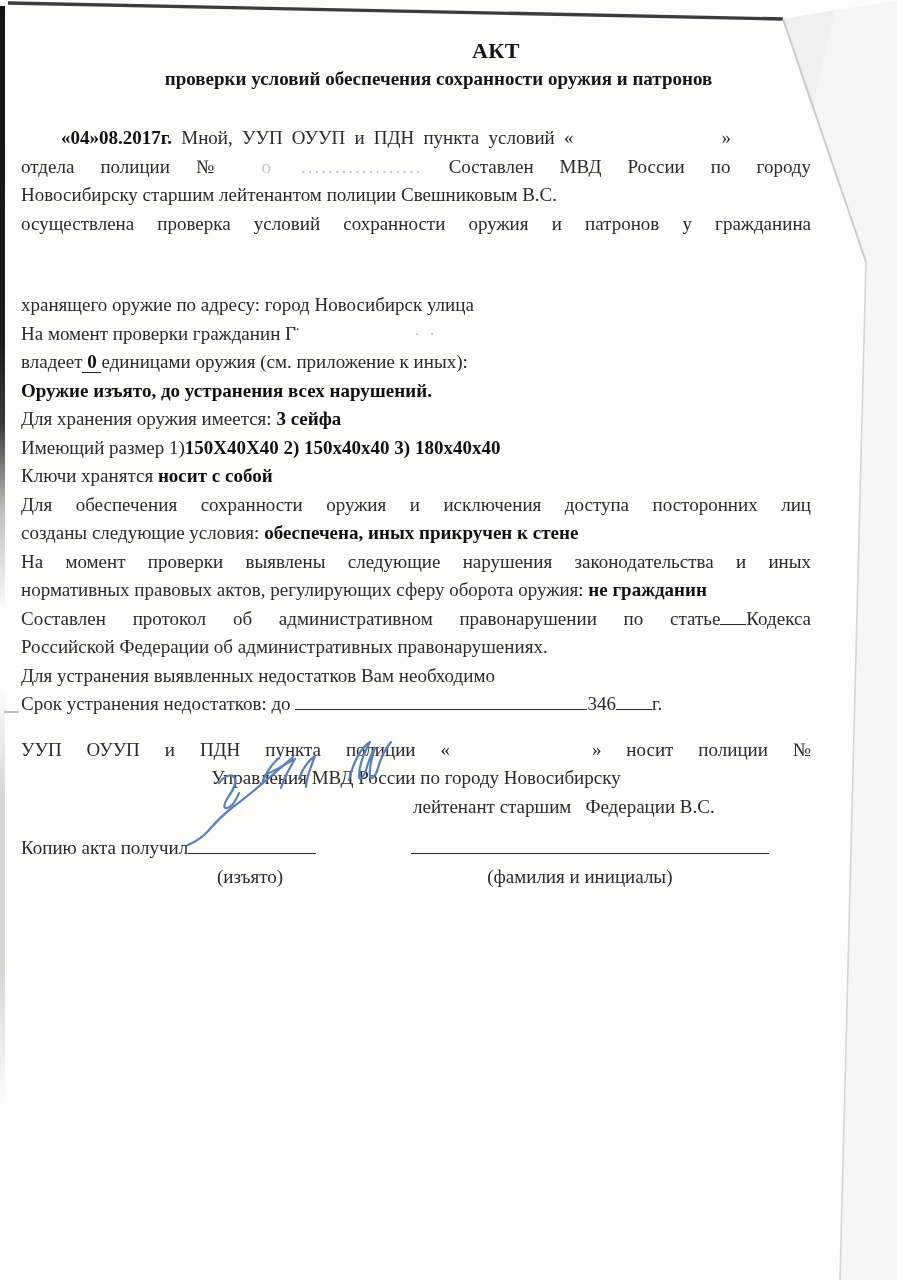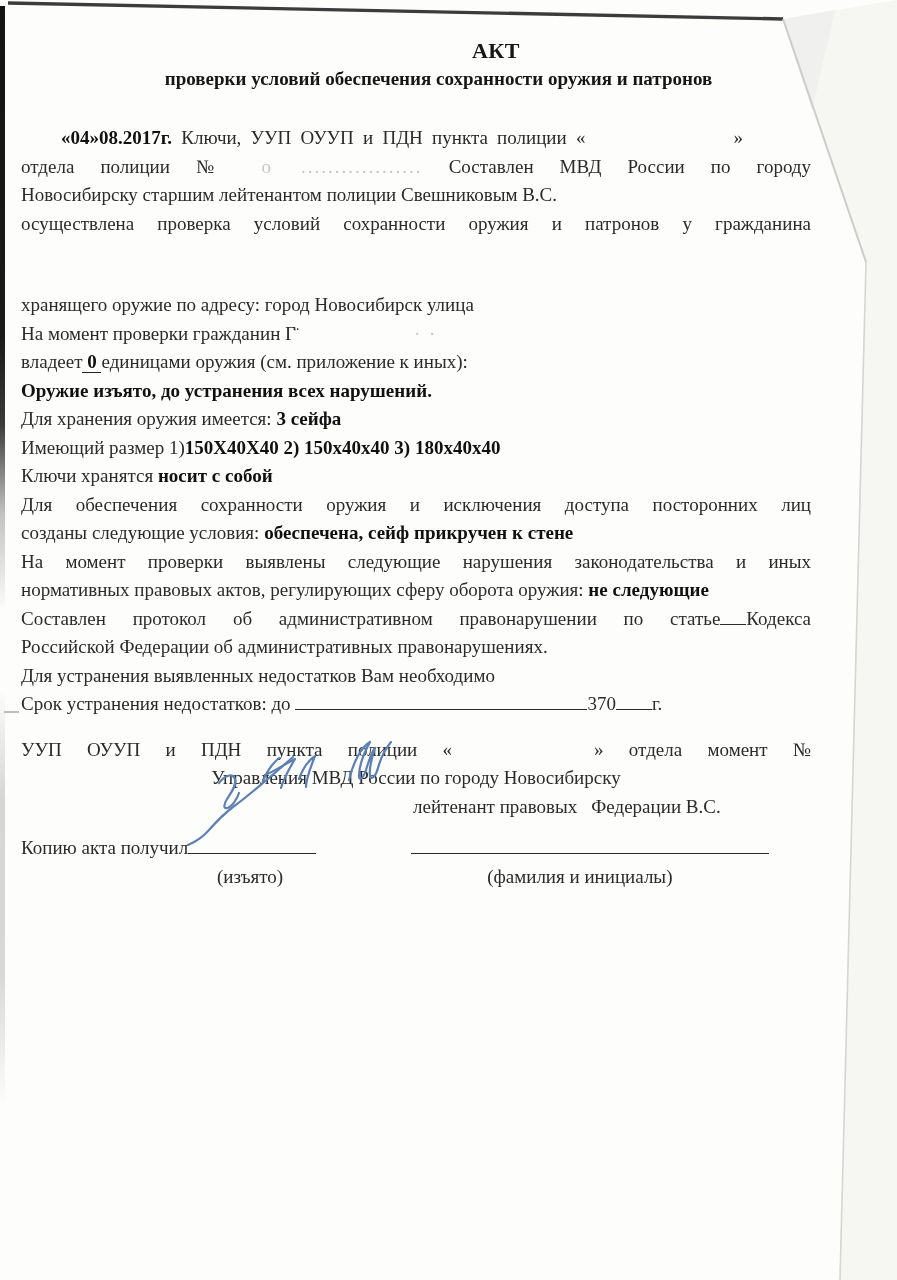--- a/index.html
+++ b/index.html
@@ -66,42 +66,42 @@
     <line x1="8" y1="3" x2="783" y2="19" stroke="#3c3c3c" stroke-width="3.4"></line>
     <line x1="783" y1="19" x2="866" y2="262" stroke="#cccccb" stroke-width="2"></line>
     <line x1="866" y1="262" x2="840" y2="1280" stroke="#d5d5d2" stroke-width="1.6"></line>
   </svg>
   <div class="dash-mark"></div>
 
   <div class="doc">
     <div class="title">АКТ</div>
     <div class="subtitle">проверки условий обеспечения сохранности оружия и патронов</div>
     <div class="body-block">
-        <div class="line align-left ws"><span class="b ">«04»08.2017г.</span><span class=""> Ключи, УУП ОУУП и ПДН пункта полиции «</span><span class="gap" style="width: 148px;"></span><span class="">»</span></div>
+        <div class="line align-left ws"><span class="b ">«04»08.2017г.</span><span class=""> Мной, УУП ОУУП и ПДН пункта условий «</span><span class="gap" style="width: 148px;"></span><span class="">»</span></div>
         <div class="line align-justify"><span class="">отдела полиции № </span><span class="f ">о ..................</span><span class=""> Составлен МВД России по городу</span></div>
         <div class="line align-left"><span class="">Новосибирску старшим лейтенантом полиции Свешниковым В.С.</span></div>
         <div class="line align-justify"><span class="">осуществлена проверка условий сохранности оружия и патронов у гражданина</span></div>
         <div class="line align-left mt-block"><span class="">хранящего оружие по адресу: город Новосибирск улица</span></div>
         <div class="line align-left"><span class="">На момент проверки гражданин Г̈</span><span class="gap" style="width: 118px;"></span><span class="f ">· ·</span></div>
         <div class="line align-left"><span class="">владеет</span><span class="b u "> 0 </span><span class="">единицами оружия (см. приложение к иных):</span></div>
         <div class="line align-left"><span class="b ">Оружие изъято, до устранения всех нарушений.</span></div>
         <div class="line align-left"><span class="">Для хранения оружия имеется: </span><span class="b ">3 сейфа</span></div>
         <div class="line align-left"><span class="">Имеющий размер 1)</span><span class="b ">150Х40Х40 2) 150х40х40 3) 180х40х40</span></div>
         <div class="line align-left"><span class="">Ключи хранятся </span><span class="b ">носит с собой</span></div>
         <div class="line align-justify"><span class="">Для обеспечения сохранности оружия и исключения доступа посторонних лиц</span></div>
-        <div class="line align-left"><span class="">созданы следующие условия: </span><span class="b ">обеспечена, сейф прикручен к стене</span></div>
+        <div class="line align-left"><span class="">созданы следующие условия: </span><span class="b ">обеспечена, иных прикручен к стене</span></div>
         <div class="line align-justify"><span class="">На момент проверки выявлены следующие нарушения законодательства и иных</span></div>
-        <div class="line align-left"><span class="">нормативных правовых актов, регулирующих сферу оборота оружия: </span><span class="b ">не следующие</span></div>
+        <div class="line align-left"><span class="">нормативных правовых актов, регулирующих сферу оборота оружия: </span><span class="b ">не гражданин</span></div>
         <div class="line align-justify"><span class="">Составлен протокол об административном правонарушении по статье</span><span class="uline" style="width: 26px;"></span><span class="">Кодекса</span></div>
         <div class="line align-left"><span class="">Российской Федерации об административных правонарушениях.</span></div>
         <div class="line align-left"><span class="">Для устранения выявленных недостатков Вам необходимо</span></div>
-        <div class="line align-left"><span class="">Срок устранения недостатков: до </span><span class="uline" style="width: 292px;"></span><span class="">370</span><span class="uline" style="width: 36px;"></span><span class="">г.</span></div>
-        <div class="line align-justify mt-footer"><span class="">УУП ОУУП и ПДН пункта полиции «</span><span class="gap" style="width: 142px;"></span><span class="">» отдела момент №</span></div>
+        <div class="line align-left"><span class="">Срок устранения недостатков: до </span><span class="uline" style="width: 292px;"></span><span class="">346</span><span class="uline" style="width: 36px;"></span><span class="">г.</span></div>
+        <div class="line align-justify mt-footer"><span class="">УУП ОУУП и ПДН пункта полиции «</span><span class="gap" style="width: 142px;"></span><span class="">» носит полиции №</span></div>
         <div class="line align-center"><span class="">Управления МВД России по городу Новосибирску</span></div>
-        <div class="line align-left sig-line"><span class="">лейтенант правовых</span><span class="gap" style="width: 14px;"></span><span class="">Федерации В.С.</span></div>
+        <div class="line align-left sig-line"><span class="">лейтенант старшим</span><span class="gap" style="width: 14px;"></span><span class="">Федерации В.С.</span></div>
         <div class="line align-left mt-receipt"><span class="">Копию акта получил</span><span class="uline" style="width: 128px;"></span><span class="gap" style="width: 95px;"></span><span class="uline" style="width: 358px;"></span></div>
         <div class="line align-left"><span class="gap" style="width: 196px;"></span><span class="">(изъято)</span><span class="gap" style="width: 204px;"></span><span class="">(фамилия и инициалы)</span></div>
       </div>
   </div>
 
   <svg class="ink" style="left:343px;top:739px;" width="54" height="46" viewBox="0 0 54 46">
     <path d="M6 41 C 10 24 18 8 27 3 C 21 14 16 28 16 37 C 16 42 20 40 23 31 C 26 21 29 13 32 9 C 29 18 26 30 27 37 C 28 42 33 37 35 29 C 38 18 43 9 48 3" stroke="#5c80b4"></path>
   </svg>
   <svg class="ink" style="left:173px;top:751px;" width="162" height="96" viewBox="0 0 162 96">
     <path d="M 120 6 C 102 22 76 44 60 56 C 52 62 44 70 36 79 C 30 86 22 91 15 94" stroke="#5c80b4"></path>

